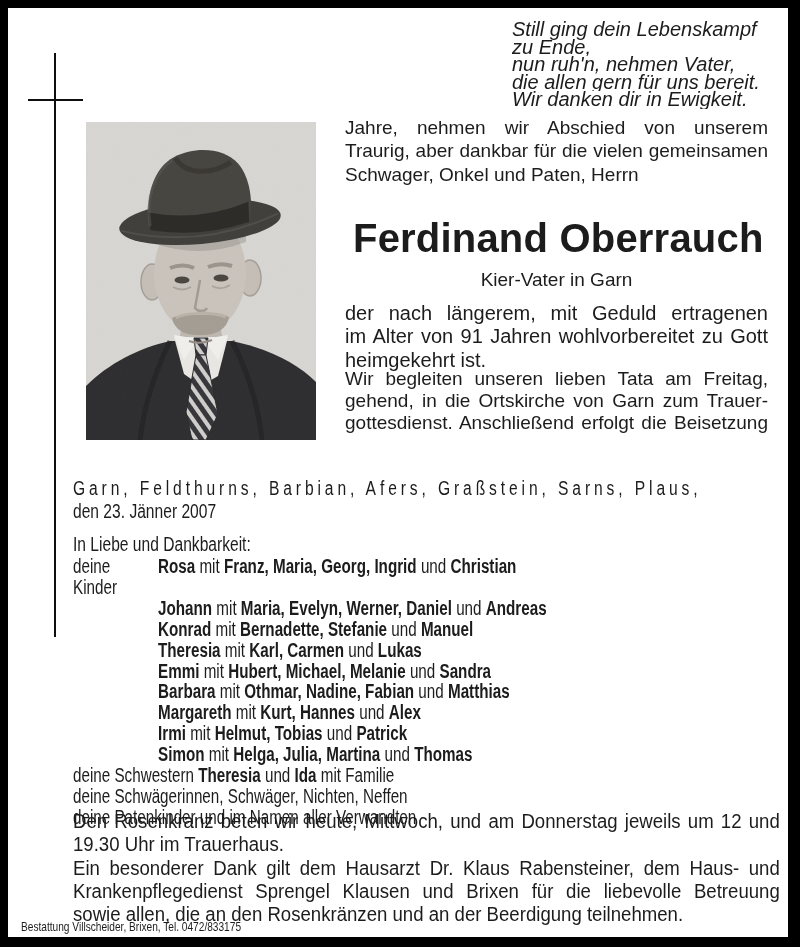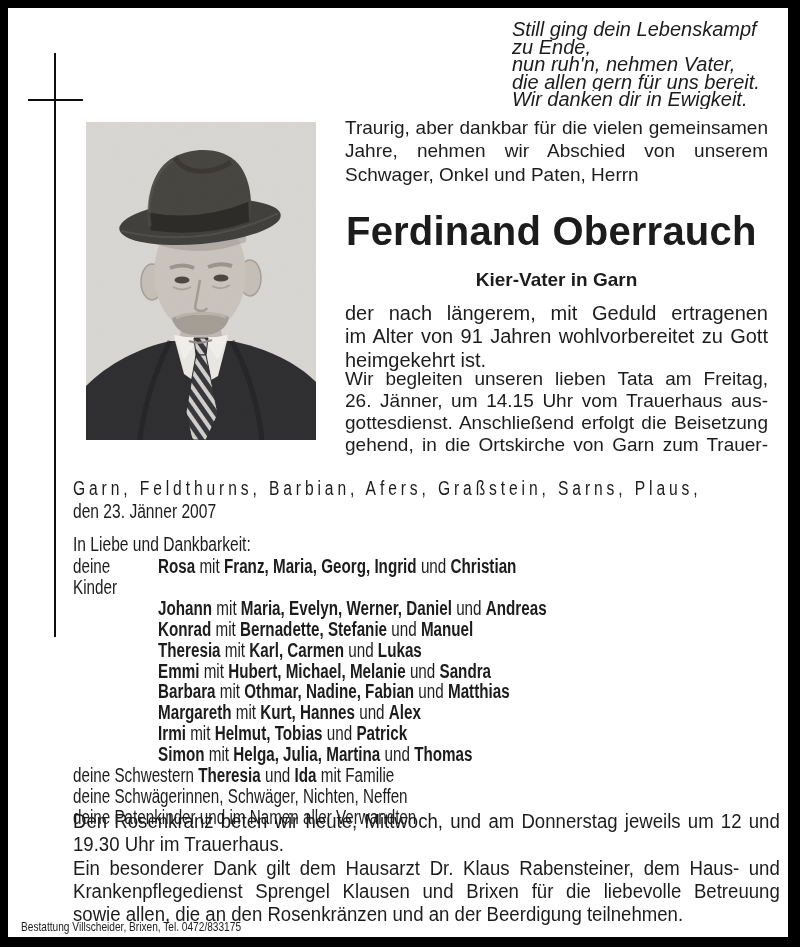--- a/index.html
+++ b/index.html
@@ -15,22 +15,22 @@
   .cross-v{position:absolute;left:54px;top:53px;width:2px;height:584px;background:#0e0e0e}
   .cross-h{position:absolute;left:28px;top:99px;width:55px;height:2px;background:#0e0e0e}
   
   .verse{left:512px;top:21px;font-style:italic;font-size:20px;line-height:17.5px;width:270px}
   
   .photo{left:86px;top:122px;width:230px;height:318px}
   .photo svg{display:block}
   
   .intro{left:345px;top:116px;width:423px;font-size:19px;line-height:23.4px}
   .intro .ln{height:23.4px}
-  .name{left:345px;top:208px;width:426px;font-size:40px;font-weight:bold;margin:1px;white-space:nowrap;letter-spacing:0.2px}
-  .subtitle{left:345px;top:269px;width:423px;text-align:center;font-weight:bold;font-size:19px}
+  .name{left:345px;top:208px;width:426px;font-size:40px;font-weight:bold;margin:8px;white-space:nowrap;letter-spacing:0.2px}
+  .subtitle{left:345px;top:269px;width:423px;text-align:center;font-weight:normal;font-size:19px}
   .pdeath{left:345px;top:302px;width:423px;font-size:20px;line-height:23.4px}
   .pdeath .ln{height:23.4px}
   .pfuneral{left:345px;top:368px;width:423px;font-size:19px;line-height:22px}
   .pfuneral .ln{height:22px}
   
   .jl{text-align:justify;text-align-last:justify;overflow:hidden}
   .ln{overflow:hidden}
   
   .cond{transform:scaleX(0.78);transform-origin:0 0}
   .semi{transform:scaleX(0.93);transform-origin:0 0}
@@ -113,39 +113,38 @@
       <path d="M64,104 C60,72 72,42 94,33 C116,24 144,28 157,45 C168,60 169,86 163,104 Z" fill="#46443f"></path>
       <path d="M63,86 Q114,100 164,84 L163,104 Q114,116 64,104 Z" fill="#2b2a27"></path>
       <path d="M95,34 C103,52 130,54 150,43" stroke="#34322e" stroke-width="5" fill="none" opacity="0.7"></path>
       <path d="M64,100 C62,74 72,46 92,36" stroke="#5a5752" stroke-width="3" fill="none" opacity="0.5"></path>
     </g>
     <rect width="230" height="318" filter="url(#grain)" opacity="0.07"></rect>
   </svg>
 </div>
 
 <div class="abs intro">
+    <div class="ln jl">Jahre, nehmen wir Abschied von unserem</div>
     <div class="ln jl">Traurig, aber dankbar für die vielen gemeinsamen</div>
-    <div class="ln jl">Jahre, nehmen wir Abschied von unserem</div>
     <div class="ln">Schwager, Onkel und Paten, Herrn</div>
   </div>
 
 <h1 class="abs name">Ferdinand Oberrauch</h1>
 <div class="abs subtitle">Kier-Vater in Garn</div>
 
 <div class="abs pdeath">
     <div class="ln jl">der nach längerem, mit Geduld ertragenen Leiden</div>
     <div class="ln jl">im Alter von 91 Jahren wohlvorbereitet zu Gott</div>
     <div class="ln">heimgekehrt ist.</div>
   </div>
 
 <div class="abs pfuneral">
     <div class="ln jl">Wir begleiten unseren lieben Tata am Freitag, dem</div>
-    <div class="ln jl">26. Jänner, um 14.15 Uhr vom Trauerhaus aus-</div>
+    <div class="ln jl">gehend, in die Ortskirche von Garn zum Trauer-</div>
     <div class="ln jl">gottesdienst. Anschließend erfolgt die Beisetzung</div>
-    <div class="ln jl">gehend, in die Ortskirche von Garn zum Trauer-</div>
   </div>
 
 <div class="abs places1 cond">Garn, Feldthurns, Barbian, Afers, Graßstein, Sarns, Plaus,</div>
 <div class="abs places2 cond">den 23. Jänner 2007</div>
 
 <div class="abs love cond">In Liebe und Dankbarkeit:</div>
 
 <div class="abs family cond">
     <div class="frow">
       <span class="flabel">deine Kinder</span>

